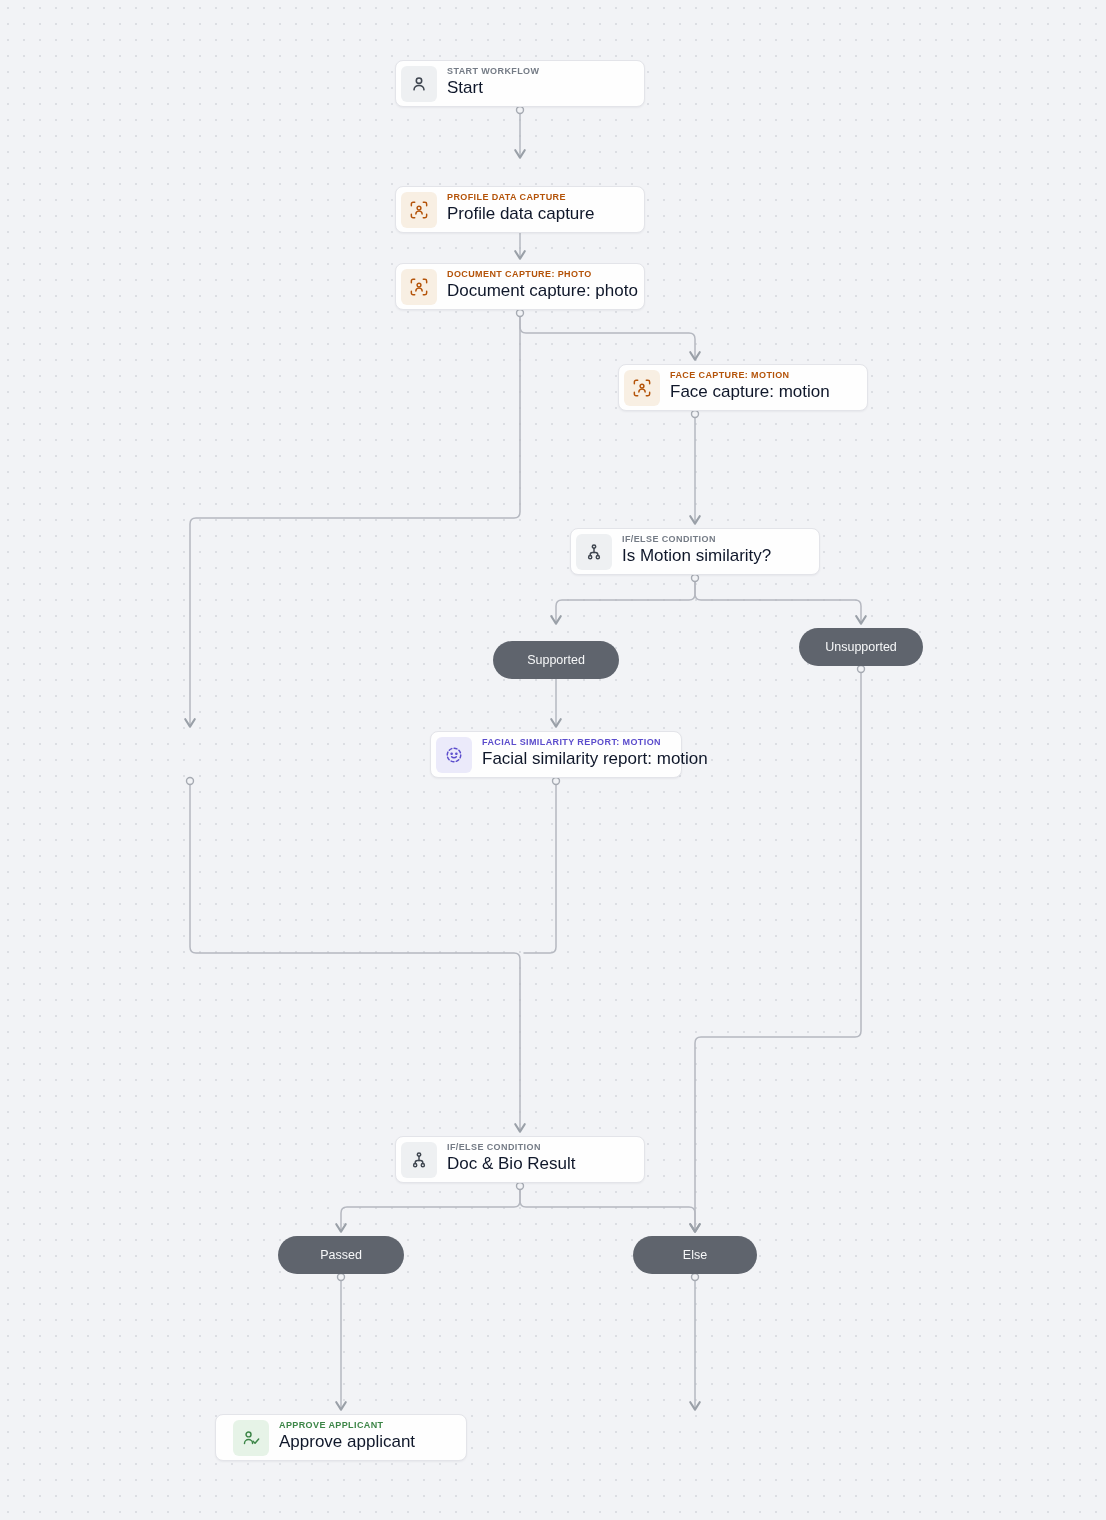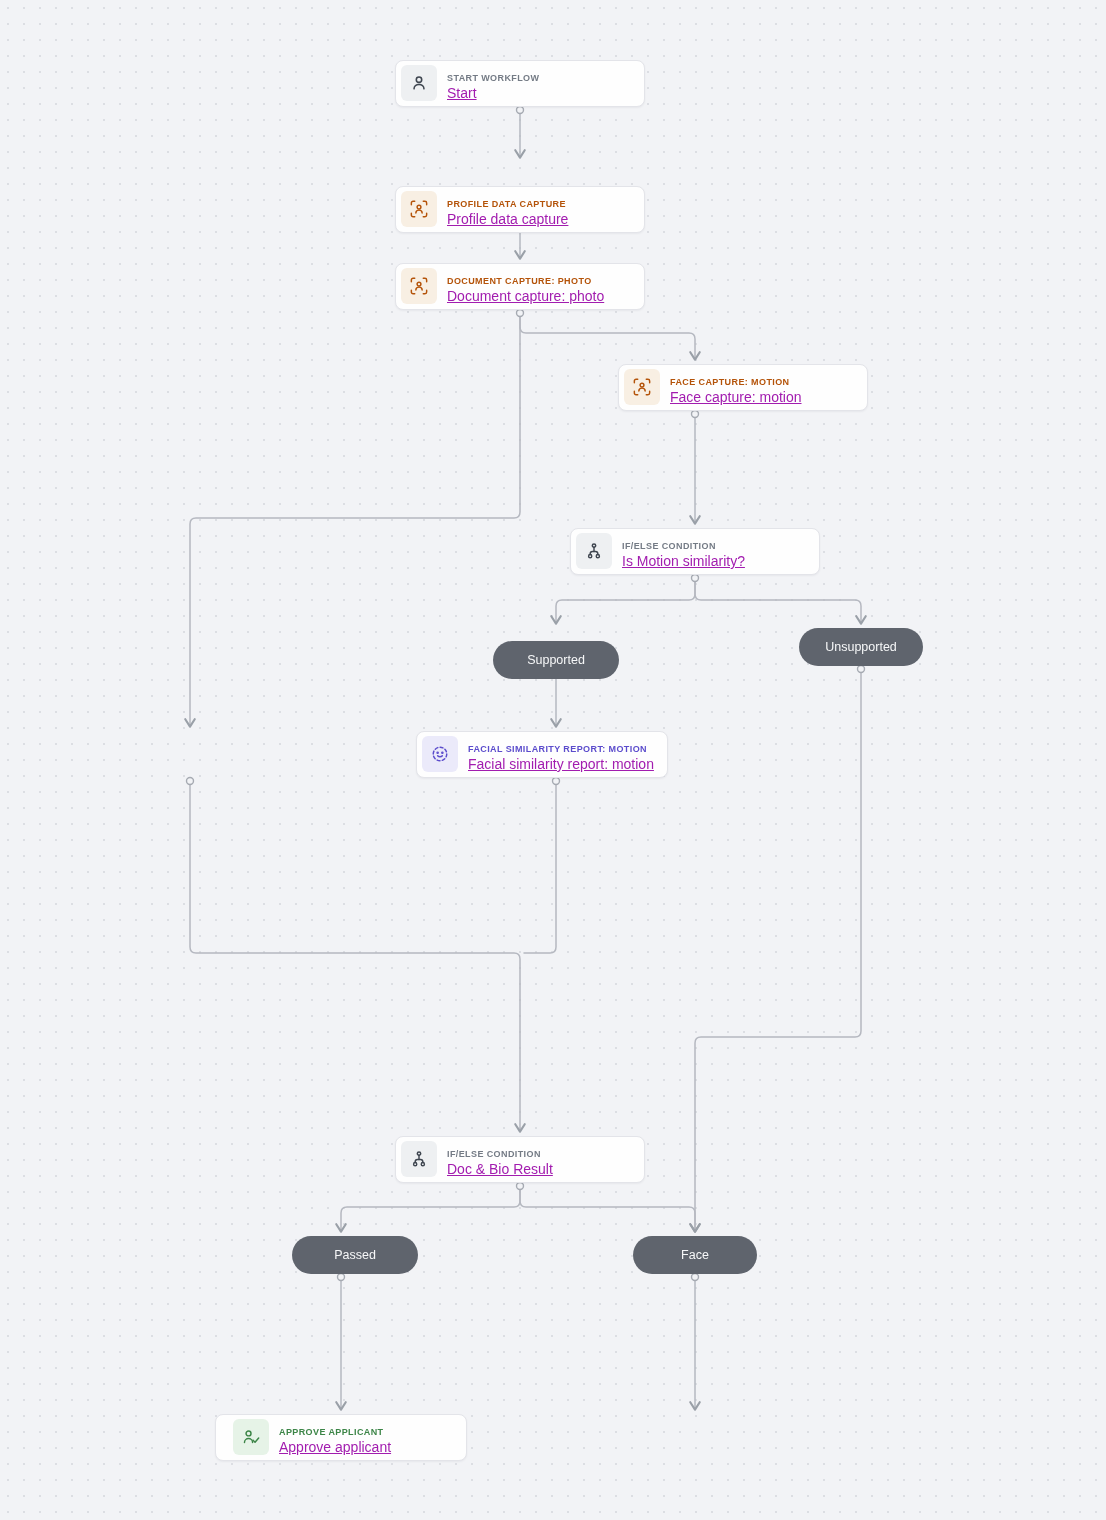--- a/index.html
+++ b/index.html
@@ -14,36 +14,36 @@
   }
   .edges{position:absolute;left:0;top:0;width:1106px;height:1520px;pointer-events:none;}
   .node{
     position:absolute;
     box-sizing:border-box;
     width:250px;height:47px;
     background:#fefefe;
     border:1px solid #e3e4e9;
     border-radius:8px;
     box-shadow:0 1px 2px rgba(16,24,40,.05);
-    display:flex;align-items:flex-end;
+    display:flex;align-items:flex-start;
     padding:5px 10px 5px 5px;
     gap:10px;
   }
   .icon{
     width:36px;height:36px;flex:0 0 36px;
     border-radius:6px;
     display:flex;align-items:center;justify-content:center;
   }
   .icon svg{width:18px;height:18px;display:block;}
   .texts{display:flex;flex-direction:column;gap:2px;min-width:0;}
   .eyebrow{
     font-size:9px;font-weight:700;letter-spacing:.4px;
     text-transform:uppercase;white-space:nowrap;
   }
-  .title{font-size:14px;color:#a21caf;white-space:nowrap;text-decoration:underline;}
+  .title{font-size:17px;color:#0f172a;white-space:nowrap;}
   .variant-neutral .icon{background:#eef0f2;color:#3f4650;}
   .variant-neutral .eyebrow{color:#747b85;}
   .variant-capture .icon{background:#f8efe3;color:#b45309;}
   .variant-capture .eyebrow{color:#b45309;}
   .variant-report .icon{background:#ebeafa;color:#5b4ccc;}
   .variant-report .eyebrow{color:#5b4ccc;}
   .variant-approve .icon{background:#e6f3e7;color:#3c8547;}
   .variant-approve .eyebrow{color:#3c8547;}
   .pill{
     position:absolute;
@@ -182,21 +182,21 @@
 
   <div class="pill" style="left:493px;top:628px;width:126px;margin-top:13px;">
     <span>Supported</span>
   </div>
 
   <div class="pill" style="left:799px;top:628px;width:124px;">
     <span>Unsupported</span>
   </div>
 
 
-  <div class="node variant-report" style="left:416px;top:731px;width:252px;">
+  <div class="node variant-report" style="left:430px;top:731px;width:252px;">
     <span class="icon">
       <svg viewBox="0 0 16 16" fill="none" stroke="currentColor" stroke-width="1.3" stroke-linecap="round">
         <circle cx="8" cy="8" r="6" stroke-dasharray="2.6 2.1"></circle>
         <circle cx="5.9" cy="6.9" r="0.5" fill="currentColor"></circle>
           <circle cx="10.1" cy="6.9" r="0.5" fill="currentColor"></circle>
         <path d="M5.9,9.6 a2.6,2.2 0 0 0 4.2,0"></path>
       </svg>
     </span>
     <span class="texts">
       <span class="eyebrow">FACIAL SIMILARITY REPORT: MOTION</span>
@@ -213,26 +213,26 @@
         <circle cx="4.6" cy="12.6" r="1.4"></circle>
           <circle cx="11.4" cy="12.6" r="1.4"></circle>
       </svg>
     </span>
     <span class="texts">
       <span class="eyebrow">IF/ELSE CONDITION</span>
       <span class="title">Doc &amp; Bio Result</span>
     </span>
   </div>
 
-  <div class="pill" style="left:292px;top:1236px;width:126px;">
+  <div class="pill" style="left:278px;top:1236px;width:126px;">
     <span>Passed</span>
   </div>
 
   <div class="pill" style="left:633px;top:1236px;width:124px;">
-    <span>Face</span>
+    <span>Else</span>
   </div>
 
   <div class="node variant-approve" style="left:215px;top:1414px;width:252px;padding-left:17px;">
     <span class="icon">
       <svg viewBox="0 0 16 16" fill="none" stroke="currentColor" stroke-width="1.3" stroke-linecap="round" stroke-linejoin="round">
         <circle cx="5.8" cy="4.8" r="2.2"></circle>
         <path d="M2.2,12.8 a3.6,3.4 0 0 1 7.2,0"></path>
         <path d="M9.8,10.8 L11.6,12.6 L14.8,8.9"></path>
       </svg>
     </span>

